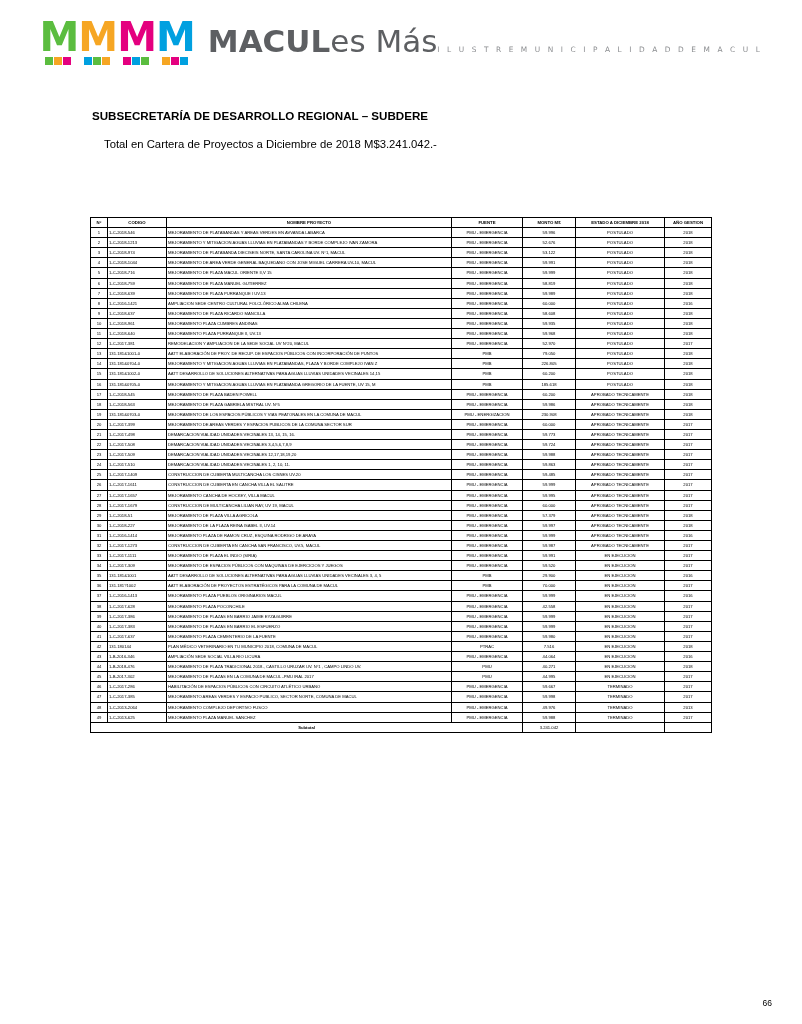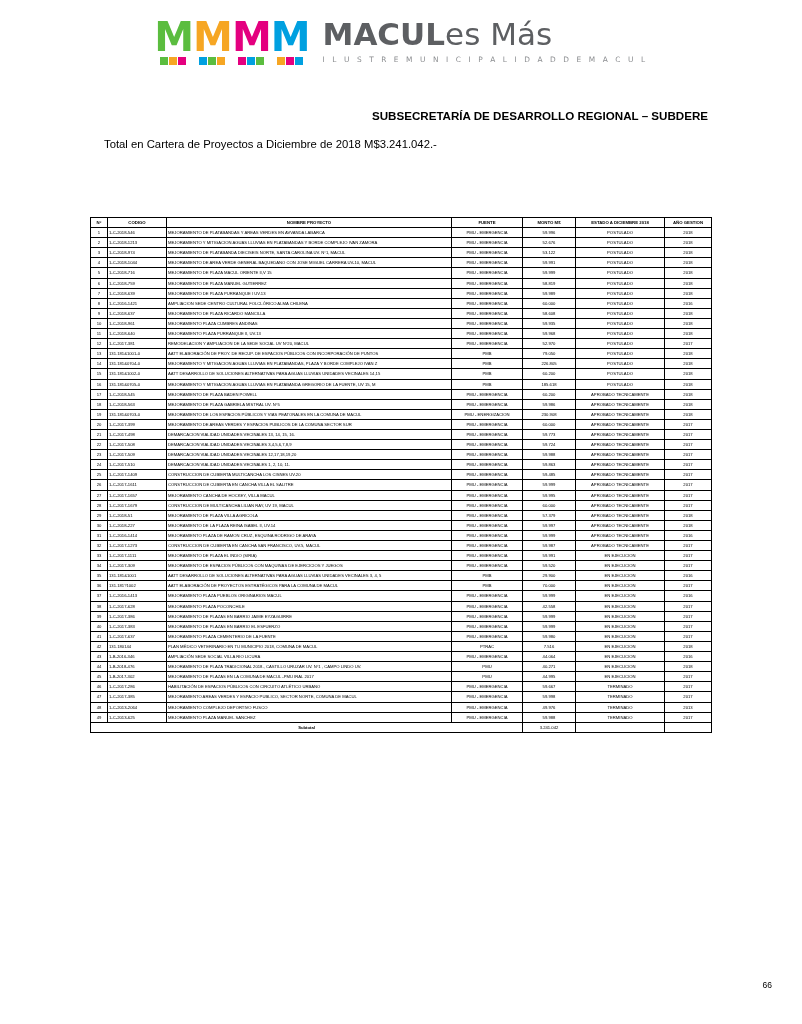--- a/index.html
+++ b/index.html
@@ -55,38 +55,38 @@
   .m3 { color: #e4007f; }
   .m4 { color: #00a0e0; }
   .m-squares {
     display: flex;
     gap: 1px;
     margin-top: 1px;
   }
   .sq { width: 8px; height: 8px; }
   .brand-text {
     display: flex;
-    flex-direction: column;
+    flex-direction: row;
     justify-content: center;
     margin-left: 8px;
   }
   .brand-main {
     font-size: 31px;
     font-weight: bold;
     color: #5d5f62;
     line-height: 1;
     letter-spacing: 0px;
     font-family: "DejaVu Sans", sans-serif;
   }
   .brand-main .light { font-weight: normal; }
   .brand-sub {
     font-size: 7.4px;
     color: #8b8d90;
     letter-spacing: 2.6px;
-    margin-top: 5px;
+    margin-top: 19px;
     font-family: "DejaVu Sans", sans-serif;
   }
 
   
   .title-block {
     position: absolute;
     left: 92px;
     top: 109px;
     width: 616px;
   }
@@ -95,21 +95,20 @@
     font-weight: bold;
     line-height: 1.5;
     margin: 0 0 16px 0;
     color: #000;
   }
   .h-sub {
     font-size: 11.6px;
     font-weight: bold;
     margin: 0 0 16px 0;
     color: #000;
-    text-align: right;
   }
   .h-total {
     font-size: 11.3px;
     font-weight: normal;
     margin: 12px;
     color: #000;
   }
 
   
   .table-wrap {
@@ -162,21 +161,21 @@
     border: 0.5px solid #000;
   }
   td.blank-cell {
     border: none;
   }
 
   
   .footer-page {
     position: absolute;
     right: 30px;
-    bottom: 34px;
+    bottom: 16px;
     font-size: 8.5px;
     color: #000;
   }
 </style>
 </head>
 <body>
 
 <div class="page">
 
   <div class="logo-area">

